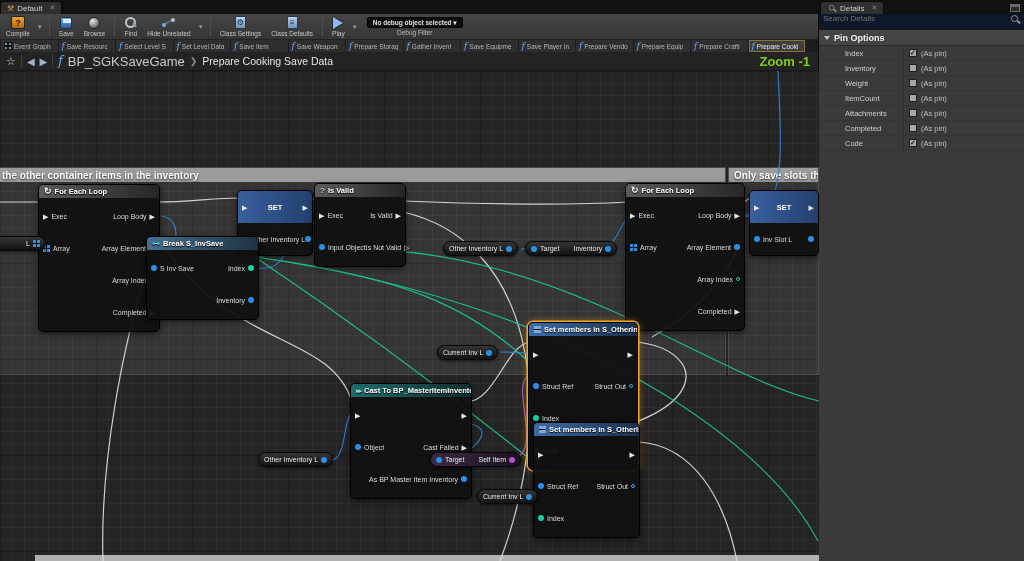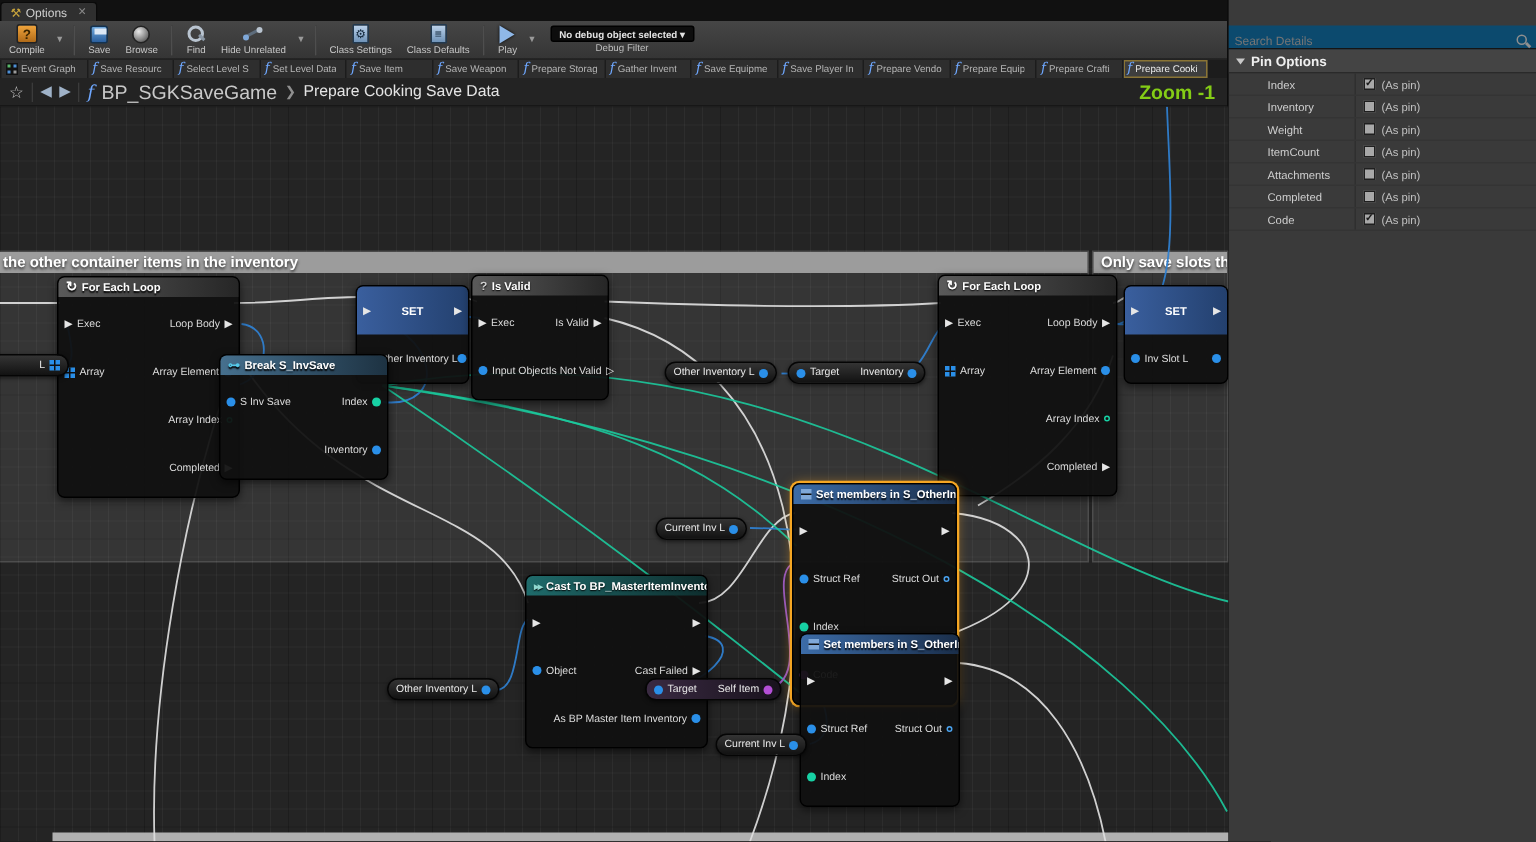--- a/index.html
+++ b/index.html
@@ -115,21 +115,21 @@
   .pill.purple-sheen { background:linear-gradient(90deg,#3a2a42,#18121c); }
 
   .bottom-comment { position:absolute; left:35px; top:484px; width:784px; height:6px; background:#b0b0b0; z-index:1; }
 
   
   .details { width:205px; height:561px; background:#3a3a3a; display:flex; flex-direction:column; }
   .d-tabstrip { height:14px; background:#111; display:flex; align-items:flex-end; }
   .d-tabstrip .wtab { margin-left:1px; }
   .d-winbtn { margin-left:auto; margin-bottom:2px; margin-right:4px; width:10px; height:8px; border:1px solid #6a6a6a; background:#2c2c2c; }
   .d-winbtn:before { content:""; display:block; height:2px; background:#6a6a6a; }
-  .d-search { height:16px; background:#0c4a6e; border-bottom:1px solid #151515; display:flex; align-items:flex-end; padding:0 4px;margin-top:17px; }
+  .d-search { height:16px; background:#0f172a; border-bottom:1px solid #151515; display:flex; align-items:flex-start; padding:0 4px; }
   .d-search input { flex:1; background:transparent; border:none; outline:none; font-size:8px; color:#9a9a9a; font-family:inherit; }
   .lens { position:relative; width:10px; height:10px; flex:0 0 auto; }
   .lens:before { content:""; position:absolute; left:1px; top:1px; width:5px; height:5px; border:1.5px solid #8f8f8f; border-radius:50%; }
   .lens:after { content:""; position:absolute; left:7px; top:7px; width:3.5px; height:1.5px; background:#8f8f8f; transform:rotate(45deg); }
   .d-section { height:16px; background:#444; border-bottom:1px solid #2a2a2a; display:flex; align-items:center; gap:4px; padding:0 5px;
     font-size:9px; font-weight:bold; color:#efefef; }
   .d-cat { height:13px; display:flex; align-items:center; gap:4px; padding:0 8px; font-size:7.5px; color:#dedede; border-bottom:1px solid #333; }
   .tri { width:0; height:0; border-left:3.5px solid transparent; border-right:3.5px solid transparent; border-top:4.5px solid #c8c8c8; }
   .d-row { height:15px; display:flex; align-items:center; border-bottom:1px solid #343434; font-size:7.5px; }
   .d-row .rl { width:85px; padding-left:26px; color:#cfcfcf; border-right:1px solid #2f2f2f; height:100%; display:flex; align-items:center; }
@@ -142,21 +142,21 @@
 </head>
 <body>
 
 <div class="app">
 
   <div class="editor">
 
     <div class="tabstrip">
       <div class="wtab">
         <span style="color:#c8a43c;font-size:8px;">⚒</span>
-        <span>Options</span>
+        <span>Default</span>
         <span class="close">✕</span>
       </div>
     </div>
 
     <div class="toolbar">
       <div class="tbtn">
         <span class="ic-compile">?</span>
         <span class="lbl">Compile</span>
       </div>
       <span class="caret">▼</span>
@@ -644,20 +644,28 @@
       </div>
       <div class="pill" style="left:477px; top:418px;">
         <span>Current Inv L</span>
         <span class="dot blue"></span>
       </div>
 
     </div>
   </div>
 
   <div class="details">
+    <div class="d-tabstrip">
+      <div class="wtab">
+        <span class="lens" style="transform:scale(.8)"></span>
+        <span>Details</span>
+        <span class="close">✕</span>
+      </div>
+      <div class="d-winbtn"></div>
+    </div>
     <div class="d-search">
       <input placeholder="Search Details" style="">
       <span class="lens"></span>
     </div>
     <div class="d-section">
       <span class="tri"></span>
       <span>Pin Options</span>
     </div>
 
     <div class="d-row">

